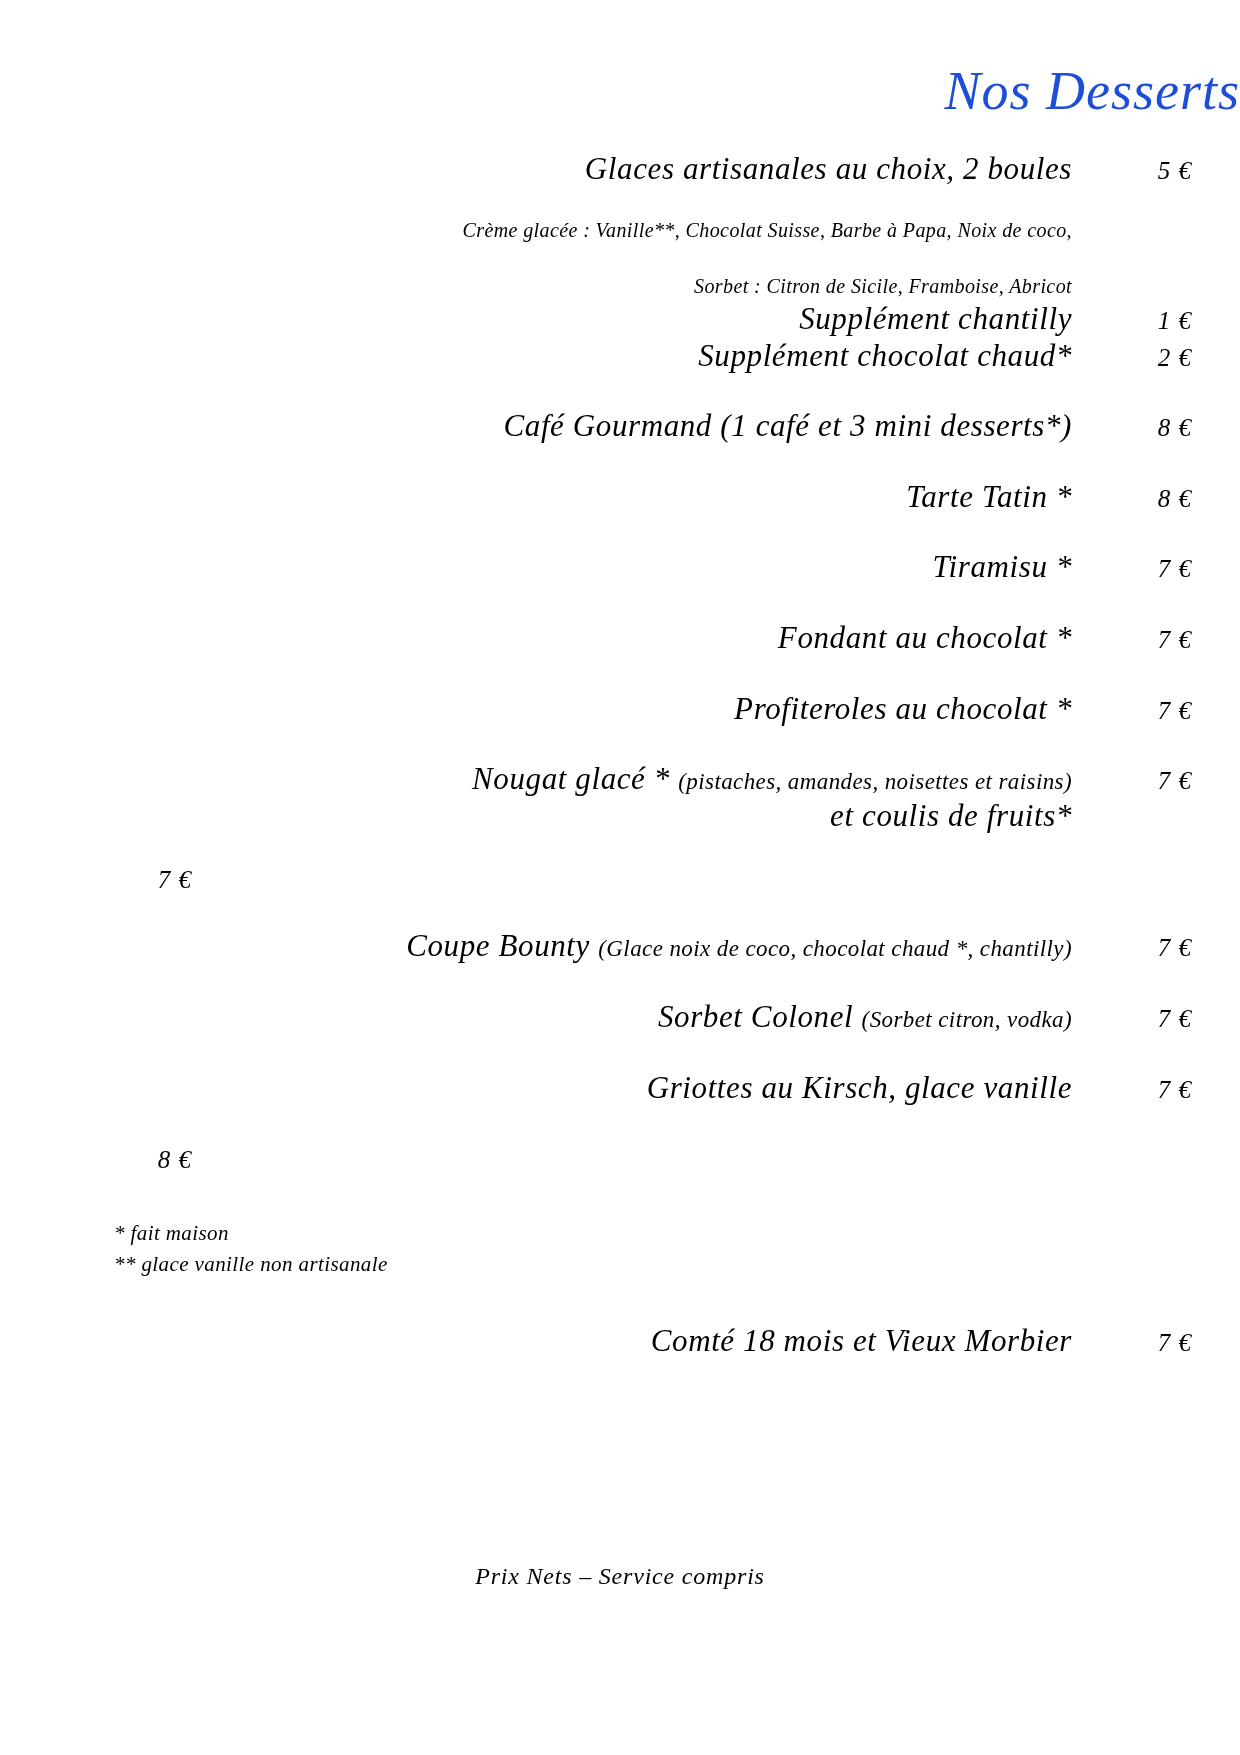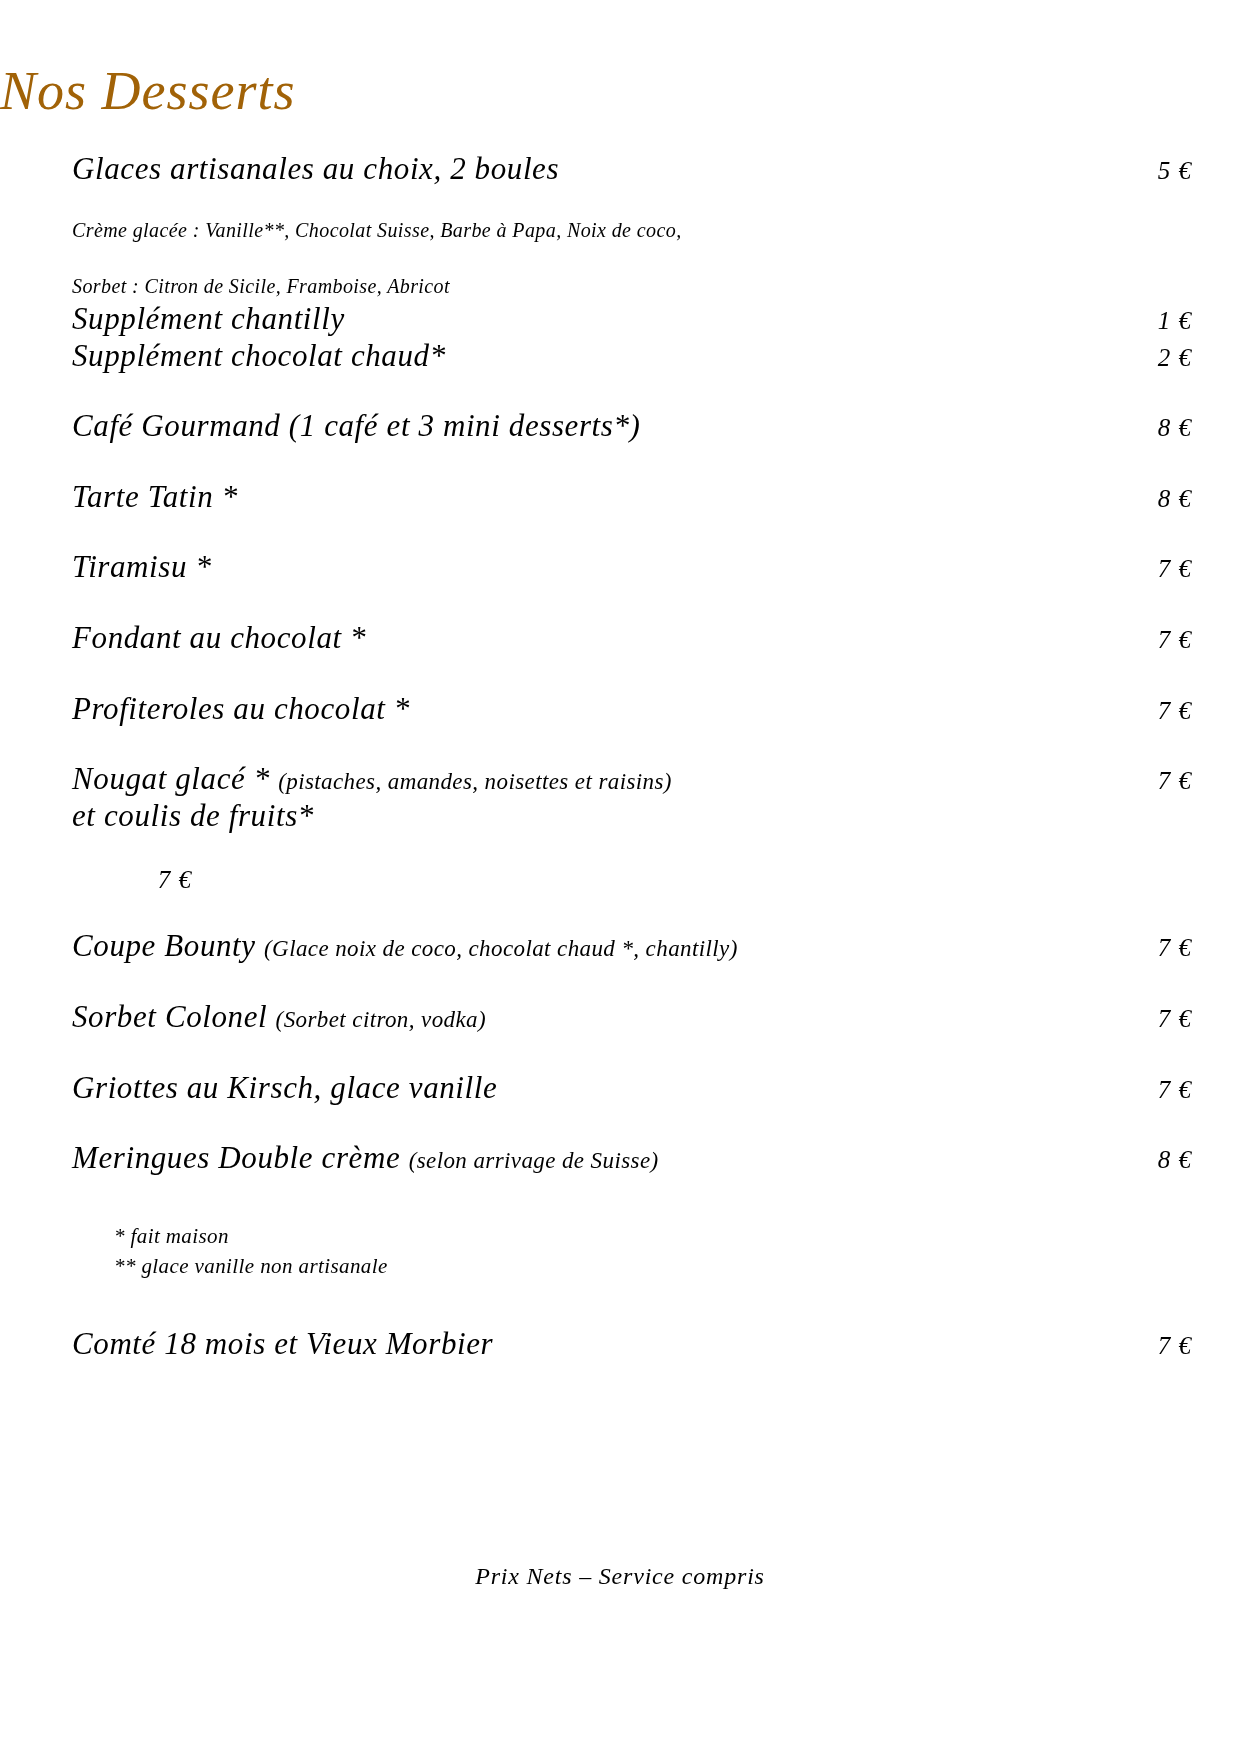--- a/index.html
+++ b/index.html
@@ -12,22 +12,22 @@
     width: 1240px;
     height: 1755px;
     margin: 0 auto;
     background: #ffffff;
     font-family: "Liberation Serif", "DejaVu Serif", serif;
     color: #000000;
     overflow: hidden;
   }
 
   .title {
-    text-align: left;
-    color: #a16207;
+    text-align: right;
+    color: #1d4ed8;
     font-size: 54px;
     font-style: italic;
     font-weight: 400;
     letter-spacing: 1px;
     padding-top: 62px;
     padding-bottom: 0;
     line-height: 1.1;
   }
 
   .menu-body {
@@ -42,20 +42,21 @@
   .row {
     display: flex;
     align-items: flex-start;
     justify-content: space-between;
     width: 100%;
   }
 
   .row-main {
     flex: 1 1 auto;
     min-width: 0;
+    text-align: right;
   }
 
   .price {
     flex: 0 0 auto;
     width: 120px;
     text-align: right;
     font-style: italic;
     font-size: 25px;
     letter-spacing: 1px;
     white-space: nowrap;
@@ -246,23 +247,20 @@
     <div class="row">
       <div class="row-main">
         <div class="item-name">Griottes au Kirsch, glace vanille</div>
       </div>
       <div class="price">7 €</div>
     </div>
 
     <div class="gap-lg"></div>
 
     <div class="row">
-      <div class="row-main">
-        <div class="item-name"><span>Meringues Double crème</span> <span class="inline-note">(selon arrivage de Suisse)</span></div>
-      </div>
       <div class="price">8 €</div>
     </div>
 
     <div class="notes">
       <div>* fait maison</div>
       <div>** glace vanille non artisanale</div>
     </div>
 
     <div class="cheese-block">
       <div class="row">

